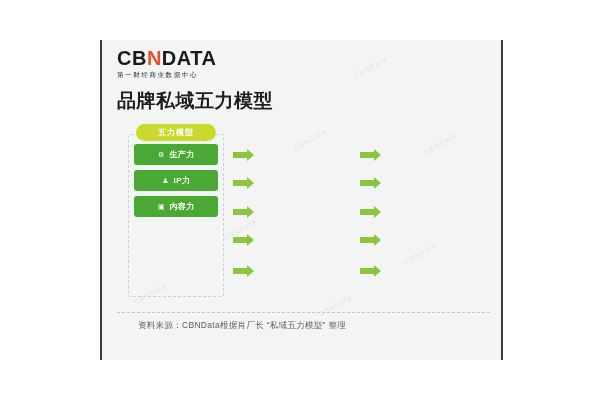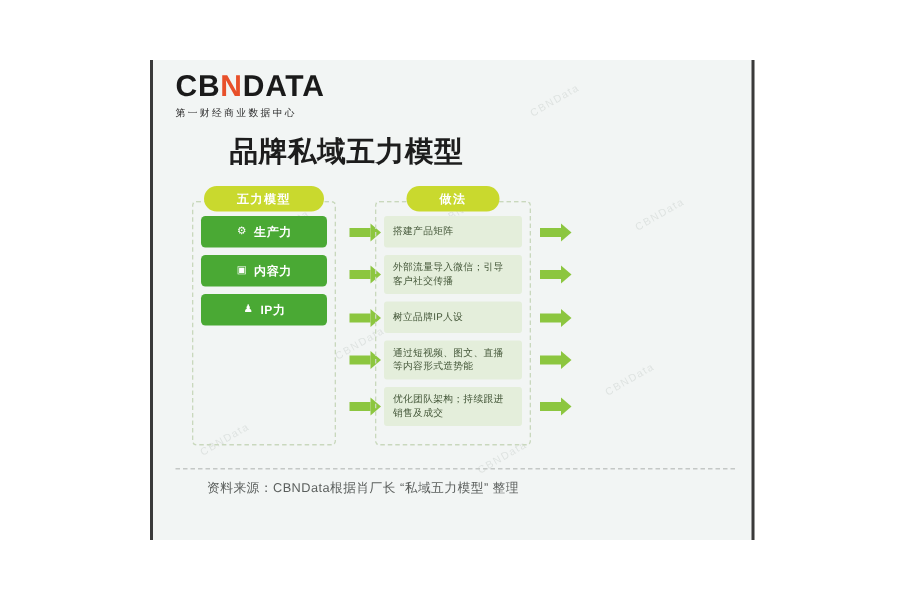--- a/index.html
+++ b/index.html
@@ -60,21 +60,20 @@
   
   #title {
     position: absolute;
     left: 15px;
     top: 48px;
     font-size: 19px;
     font-weight: bold;
     color: #1d1d1d;
     letter-spacing: 0.5px;
     white-space: nowrap;
-    margin-left: 36px;
   }
 
   
   #diagram {
     position: absolute;
     left: 14px;
     top: 84px;
     width: 375px;
     height: 175px;
   }
@@ -260,27 +259,27 @@
 
       <div class="col col-a">
         <div class="col-frame"></div>
         <div class="col-header">五力模型</div>
         <div class="rows">
           <div class="pill">
             <span class="glyph">⚙</span>
             <span>生产力</span>
           </div>
           <div class="pill">
+            <span class="glyph">♟</span>
+            <span>IP力</span>
+          </div>
+          <div class="pill">
             <span class="glyph">▣</span>
             <span>内容力</span>
           </div>
-          <div class="pill">
-            <span class="glyph">♟</span>
-            <span>IP力</span>
-          </div>
         </div>
       </div>
 
       <div class="arrow-col arrow-a">
         <div class="arrow-slot">
             <span class="arrow-shape"></span>
           </div>
         <div class="arrow-slot tall">
             <span class="arrow-shape"></span>
           </div>
@@ -288,31 +287,20 @@
             <span class="arrow-shape"></span>
           </div>
         <div class="arrow-slot tall">
             <span class="arrow-shape"></span>
           </div>
         <div class="arrow-slot tall">
             <span class="arrow-shape"></span>
           </div>
       </div>
 
-      <div class="col col-b">
-        <div class="col-frame"></div>
-        <div class="col-header">做法</div>
-        <div class="rows">
-          <div class="cell">搭建产品矩阵</div>
-          <div class="cell two-line">外部流量导入微信；引导客户社交传播</div>
-          <div class="cell">树立品牌IP人设</div>
-          <div class="cell two-line">通过短视频、图文、直播等内容形式造势能</div>
-          <div class="cell two-line">优化团队架构；持续跟进销售及成交</div>
-        </div>
-      </div>
 
       <div class="arrow-col arrow-b">
         <div class="arrow-slot">
             <span class="arrow-shape"></span>
           </div>
         <div class="arrow-slot tall">
             <span class="arrow-shape"></span>
           </div>
         <div class="arrow-slot">
             <span class="arrow-shape"></span>

